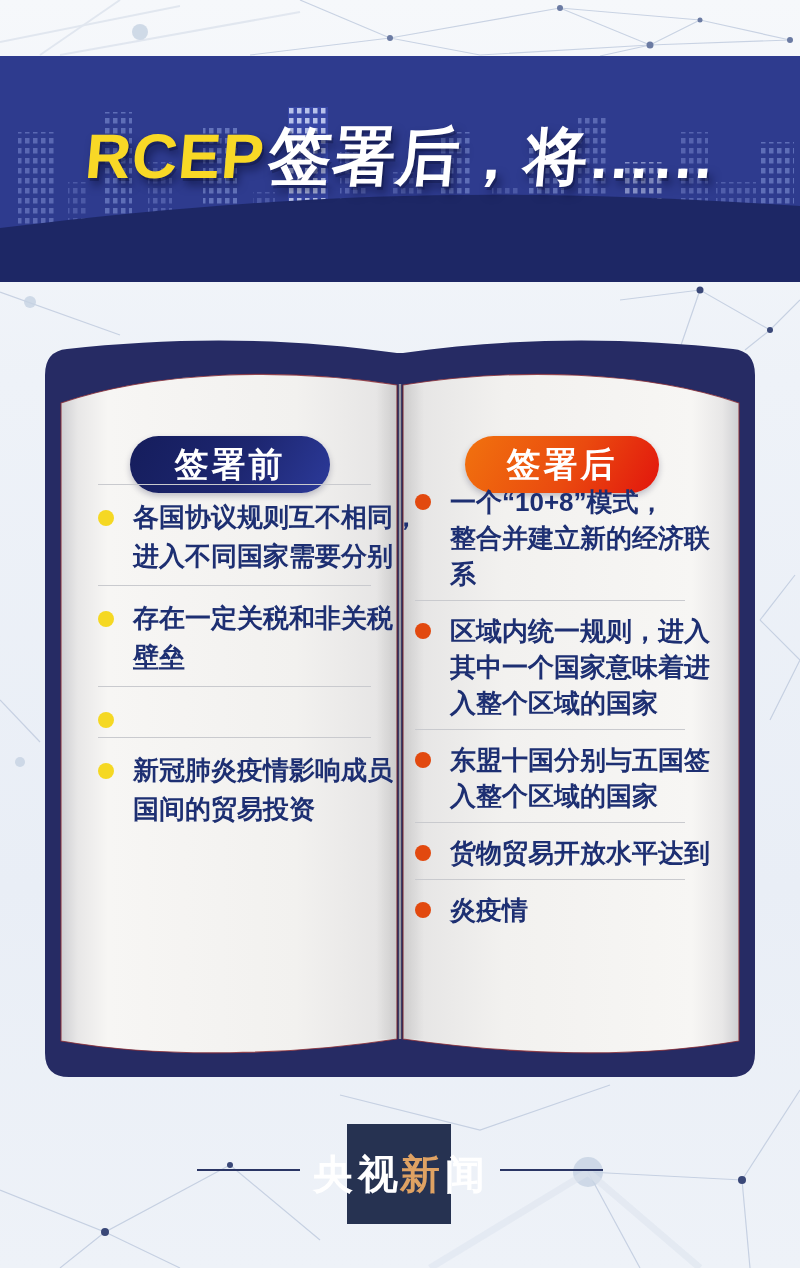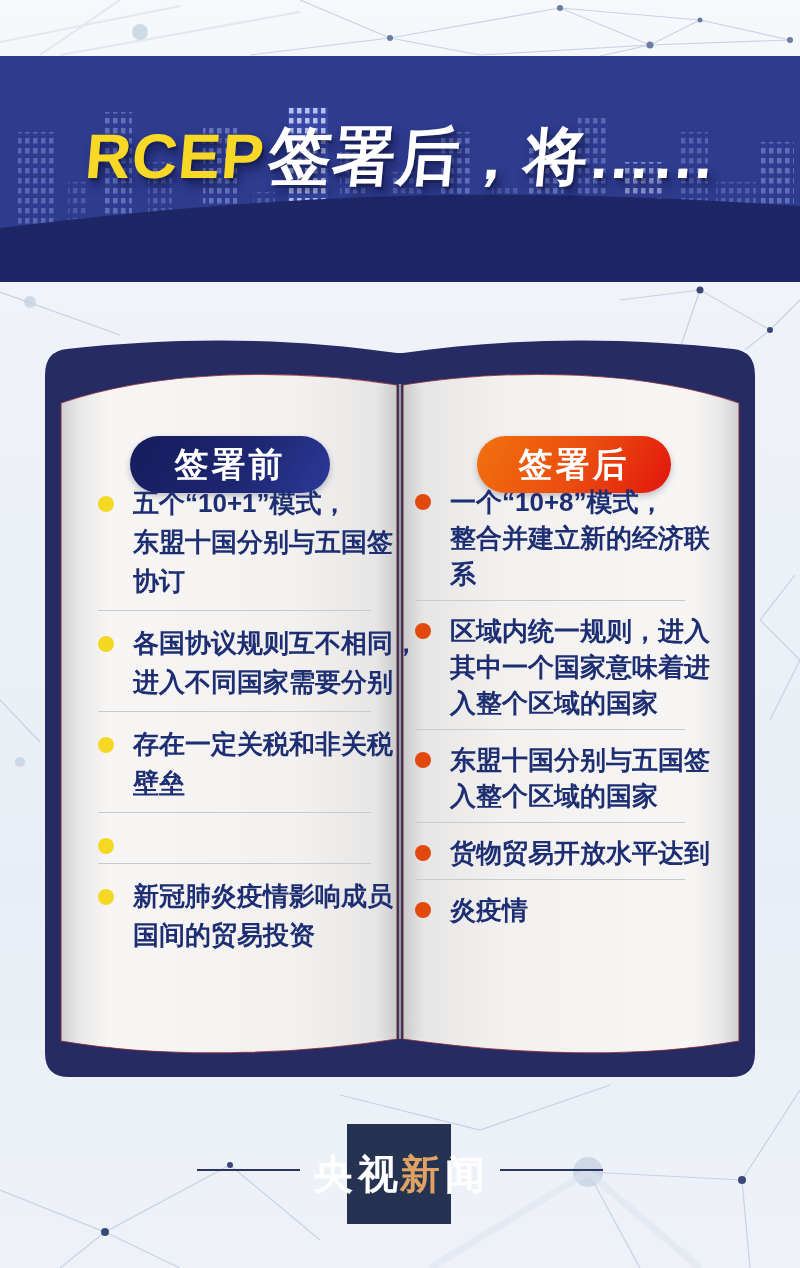--- a/index.html
+++ b/index.html
@@ -36,21 +36,21 @@
   .col-before { left:53px; }
   .col-after  { left:370px; }
   .pill {
     position:absolute; top:58px; height:57px; border-radius:29px;
     display:flex; align-items:center; justify-content:center;
     color:#fff; font-size:34px; font-weight:900; letter-spacing:3px;
     box-shadow:0 3px 6px rgba(20,20,60,.25);
     margin-top:41px;
   }
   .pill-before { left:85px;  width:200px; background:linear-gradient(120deg,#151d5c 0%,#1d2670 55%,#2c3a9a 100%); }
-  .pill-after  { left:432px; width:194px; background:linear-gradient(120deg,#f1720e 0%,#ea4a0f 55%,#e2150d 100%);align-items:center; }
+  .pill-after  { left:420px; width:194px; background:linear-gradient(120deg,#f1720e 0%,#ea4a0f 55%,#e2150d 100%);align-items:center; }
   .item { display:flex; align-items:flex-start; }
   .col-before .item { margin-bottom:9px; }
   .col-after  .item { margin-bottom:8px; }
   .bullet { flex:0 0 16px; width:16px; height:16px; border-radius:50%; margin-right:19px; }
   .col-before .bullet { background:#f5d823; margin-top:12px; }
   .col-after  .bullet { background:#e2490f; margin-top:10px; }
   .item-text { font-weight:700; color:#1d2f72; width:272px; }
   .col-before .item-text { font-size:26px; line-height:39px; }
   .col-after  .item-text { font-size:26px; line-height:36px; }
   .ln { display:block; white-space:nowrap; }
@@ -196,28 +196,20 @@
   </svg>
 
   <div class="pill pill-before">
     <span>签署前</span>
   </div>
   <div class="pill pill-after">
     <span>签署后</span>
   </div>
 
   <div class="col col-before">
-    <div class="item">
-      <span class="bullet"></span>
-      <span class="item-text">
-        <span class="ln">五个“10+1”模式，</span>
-        <span class="ln">东盟十国分别与五国签</span>
-        <span class="ln">协订</span>
-      </span>
-    </div>
     <div class="divider"></div>
     <div class="item">
       <span class="bullet"></span>
       <span class="item-text">
         <span class="ln">各国协议规则互不相同，</span>
         <span class="ln">进入不同国家需要分别</span>
       </span>
     </div>
     <div class="divider"></div>
     <div class="item">

